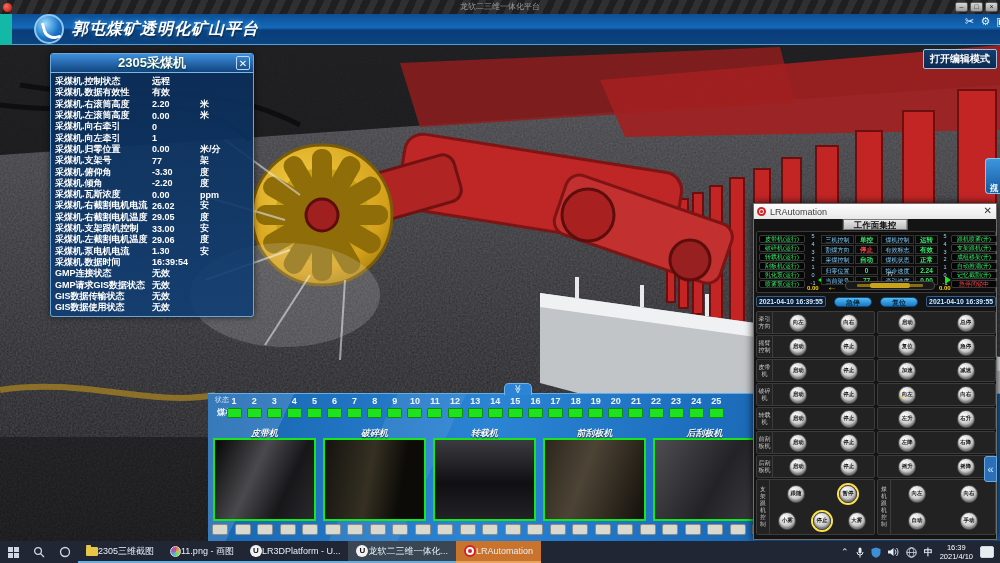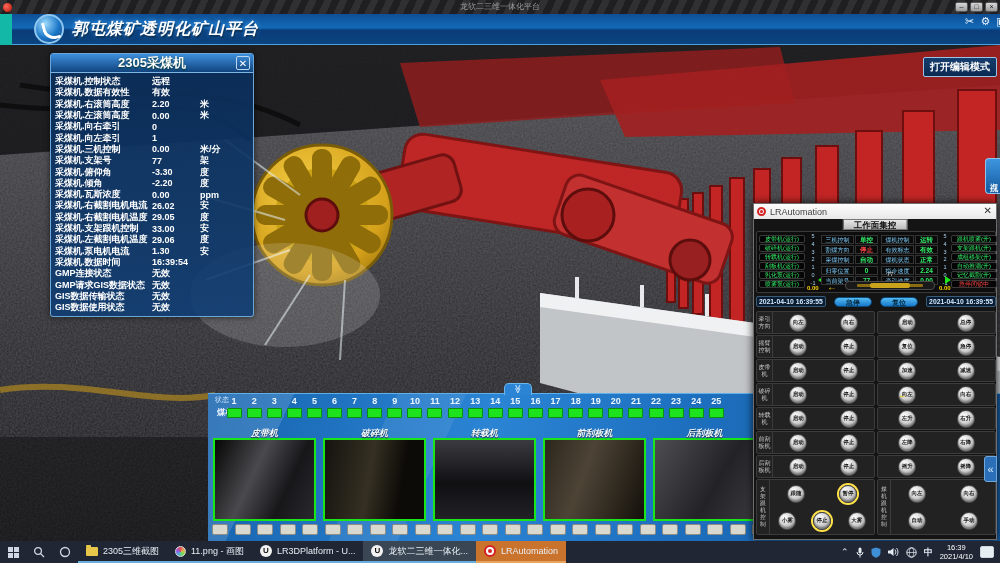--- a/index.html
+++ b/index.html
@@ -27,21 +27,21 @@
 #brand-logo:after{content:"";position:absolute;left:7px;top:5px;width:13px;height:16px;border-left:3px solid #fff;
  border-bottom:3px solid #fff;border-radius:0 0 0 12px;transform:rotate(-15deg);}
 #brand-title{font-size:16px;font-weight:bold;font-style:italic;color:#fff;letter-spacing:1px;
  text-shadow:1px 2px 2px #052746,0 0 5px #49a6ff;}
 #nav-menu{display:flex;gap:26px;margin-left:36px;}
 .nav-item{font-size:12px;font-weight:bold;color:#d9ecfc;cursor:pointer;text-shadow:0 1px 1px #06294d;}
 .nav-item.active{color:#f5a623;}
 #tool-icons{position:absolute;right:4px;top:1px;display:flex;gap:3px;}
 #tool-icons .ti{color:#eaf4ff;font-size:11px;width:13px;height:13px;line-height:13px;text-align:center;}
 #edit-btn{position:absolute;top:49px;right:3px;z-index:56;background:linear-gradient(#153d6d,#0b2a52);
- border:1px solid #9cc2e4;color:#fff;font-size:10px;font-weight:bold;padding:2px 6px;border-radius:2px;cursor:pointer;margin-top:8px;}
+ border:1px solid #9cc2e4;color:#fff;font-size:10px;font-weight:bold;padding:2px 6px;border-radius:2px;cursor:pointer;}
 
 
 #shearer{position:absolute;left:2px;top:53px;width:204px;z-index:40;border:1px solid #6ba6d8;border-radius:3px;
  background:linear-gradient(rgba(10,45,88,.93),rgba(16,62,116,.9));box-shadow:0 0 6px rgba(0,0,0,.6);margin-left:48px;}
 #shearer-head{height:19px;background:linear-gradient(#3d8fdc,#11447f);display:flex;align-items:center;justify-content:center;
  position:relative;border-bottom:1px solid #7db5e4;}
 #shearer-title{font-size:13px;font-weight:bold;color:#fff;text-shadow:0 1px 2px #032;}
 #shearer-close{position:absolute;right:3px;top:2px;width:14px;height:14px;color:#fff;font-size:10px;line-height:14px;
  text-align:center;border:1px solid #bcd8f0;border-radius:2px;cursor:pointer;}
 #shearer-rows{padding:3px 0 3px 4px;}
@@ -134,21 +134,21 @@
 .ggroup-rows .brow{display:flex;justify-content:space-around;align-items:center;}
 .yarrow{position:absolute;left:20px;color:#ffd400;font-size:9px;font-weight:bold;z-index:2;}
 #lr-collapse{position:absolute;right:-1px;top:252px;width:13px;height:26px;background:#2a6fb8;border:1px solid #6fa8dc;
  border-radius:3px 0 0 3px;color:#d8ecff;font-size:11px;text-align:center;line-height:24px;cursor:pointer;}
 
 
 #taskbar{position:absolute;left:0;bottom:0;width:1000px;height:22px;background:#202634;z-index:70;display:flex;align-items:stretch;}
 .tb-btn{width:26px;display:flex;align-items:center;justify-content:center;cursor:pointer;}
 #start-icon{width:11px;height:11px;display:grid;grid-template-columns:5px 5px;grid-template-rows:5px 5px;gap:1px;}
 #start-icon i{background:#cfd8e2;}
-.tb-app{display:flex;align-items:center;gap:5px;padding:0 8px;max-width:122px;border-bottom:2px solid #6aaede;cursor:pointer;}
+.tb-app{display:flex;align-items:center;padding:0 8px;max-width:122px;border-bottom:2px solid #6aaede;cursor:pointer;}
 .tb-app .lbl{font-size:9px;color:#e8eef5;white-space:nowrap;overflow:hidden;}
 .tb-app.active{background:#3a4654;}
 .tb-app.orange{background:#c9732c;border-bottom-color:#e8a35c;}
 .ico-folder{width:12px;height:9px;background:#e8c64a;border-radius:1px;position:relative;}
 .ico-folder:before{content:"";position:absolute;top:-2px;left:0;width:5px;height:2px;background:#e8c64a;border-radius:1px 1px 0 0;}
 .ico-paint{width:11px;height:11px;border-radius:50%;background:conic-gradient(#e05252,#e0b152,#6ce052,#52a8e0,#9b52e0,#e05252);border:1px solid #ddd;}
 .ico-unreal{width:12px;height:12px;border-radius:50%;background:#f2f2f2;color:#111;font-size:8px;font-weight:bold;text-align:center;line-height:12px;}
 .ico-dragon{width:12px;height:12px;border-radius:50%;background:#fff;border:2px solid #d42222;position:relative;}
 .ico-dragon:after{content:"";position:absolute;left:2px;top:2px;width:4px;height:4px;background:#d42222;border-radius:50%;}
 #tray{margin-left:auto;display:flex;align-items:center;gap:7px;padding-right:6px;}
@@ -292,21 +292,21 @@
           <span>采煤机.向右牵引</span>
           <span>0</span>
           <span></span>
         </div>
         <div class="sh-row">
           <span>采煤机.向左牵引</span>
           <span>1</span>
           <span></span>
         </div>
         <div class="sh-row">
-          <span>采煤机.三机控制</span>
+          <span>采煤机.归零位置</span>
           <span>0.00</span>
           <span>米/分</span>
         </div>
         <div class="sh-row">
           <span>采煤机.支架号</span>
           <span>77</span>
           <span>架</span>
         </div>
         <div class="sh-row">
           <span>采煤机.俯仰角</span>

